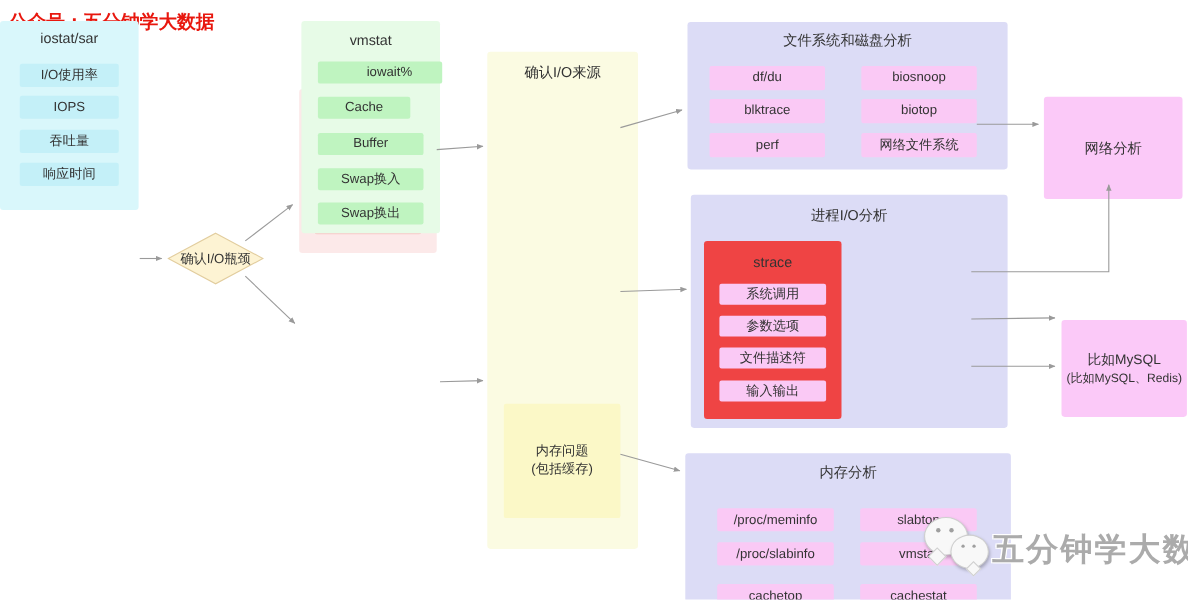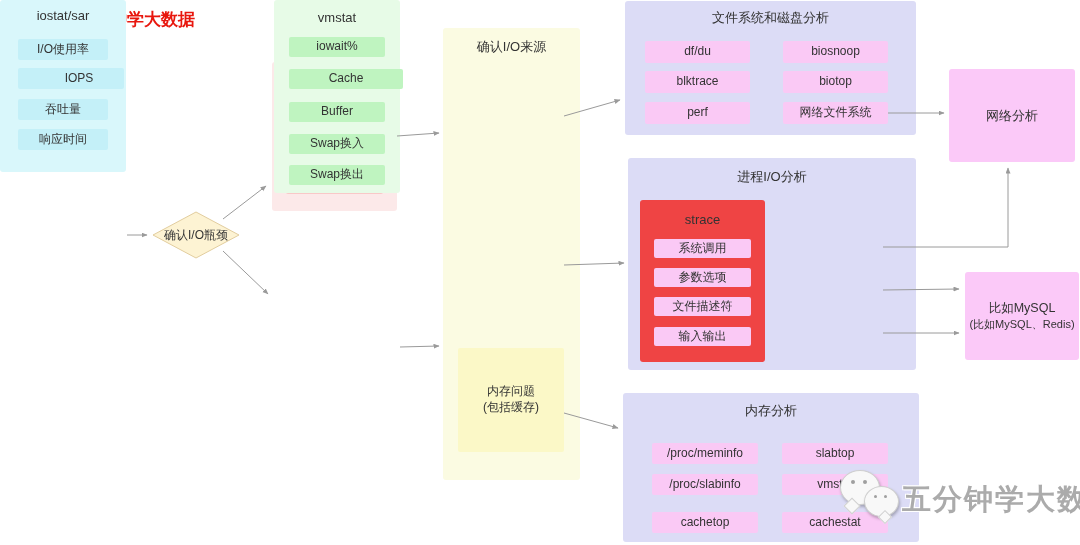--- a/index.html
+++ b/index.html
@@ -3,21 +3,21 @@
 <meta charset="utf-8">
 <style>
   html,body { margin:0; padding:0; }
   body {
     width:1080px; height:545px; position:relative; overflow:hidden;
     background:#ffffff;
     font-family:"Liberation Sans","DejaVu Sans",sans-serif;
     color:#333;
   }
   .abs { position:absolute; }
-  .node { position:absolute; border-radius:3px; }
+  .node { position:absolute; border-radius:3px;margin-top:19px; }
   .node-title {
     position:absolute; left:0; width:100%; text-align:center;
     font-size:13px; color:#333; white-space:nowrap;
   }
   .cell {
     position:absolute; display:flex; align-items:center; justify-content:center;
     font-size:12px; color:#333; border-radius:2px; text-align:center;
     white-space:nowrap; line-height:1.3;
   }
   .cell.twoline { white-space:normal; flex-direction:column; }
@@ -65,43 +65,43 @@
   }
 </style>
 </head>
 <body>
 
 <div class="abs" id="header-text">公众号：五分钟学大数据</div>
 
 <div class="node cyan-box" style="left:0;top:150;width:126px;height:172px;">
   <div class="node-title" style="top:8px;">iostat/sar</div>
   <div class="cell cyan-cell" style="left:18px;top:39px;width:90px;height:21px;">I/O使用率</div>
-  <div class="cell cyan-cell" style="left:18px;top:68px;width:90px;height:21px;padding-left:16px;">IOPS</div>
+  <div class="cell cyan-cell" style="left:18px;top:68px;width:90px;height:21px;">IOPS</div>
   <div class="cell cyan-cell" style="left:18px;top:99px;width:90px;height:21px;">吞吐量</div>
   <div class="cell cyan-cell" style="left:18px;top:129px;width:90px;height:21px;">响应时间</div>
 </div>
 
 <div class="abs" id="diamond-wrap">
   <svg width="88" height="48">
     <polygon points="44,1 87,24 44,47 1,24" fill="#fdf3d3" stroke="#e2cd9e" stroke-width="1"></polygon>
   </svg>
   <div id="diamond-label">确认I/O瓶颈</div>
 </div>
 
 <div class="node red-box" style="left:272px;top:62px;width:125px;height:149px;">
   <div class="node-title" style="top:14px;">pidstat</div>
   <div class="cell red-cell" style="left:14px;top:45px;width:97px;height:20px;">进程I/O读</div>
   <div class="cell red-cell" style="left:14px;top:77px;width:97px;height:20px;">进程I/O写</div>
   <div class="cell red-cell" style="left:14px;top:112px;width:97px;height:20px;">进程I/O延迟</div>
 </div>
 
 <div class="node green-box" style="left:274px;top:250;width:126px;height:193px;">
   <div class="node-title" style="top:10px;">vmstat</div>
-  <div class="cell green-cell" style="left:15px;top:37px;width:96px;height:20px;">iowait%</div>
-  <div class="cell green-cell" style="left:15px;top:69px;width:114px;height:20px;">Cache</div>
+  <div class="cell green-cell" style="left:15px;top:37px;width:96px;height:20px;padding-left:17px;">iowait%</div>
+  <div class="cell green-cell" style="left:15px;top:69px;width:84px;height:20px;">Cache</div>
   <div class="cell green-cell" style="left:15px;top:102px;width:96px;height:20px;">Buffer</div>
   <div class="cell green-cell" style="left:15px;top:134px;width:96px;height:20px;">Swap换入</div>
   <div class="cell green-cell" style="left:15px;top:165px;width:96px;height:20px;">Swap换出</div>
 </div>
 
 <div class="node yellow-box" style="left:443px;top:28px;width:137px;height:452px;">
   <div class="node-title" style="top:10px;">确认I/O来源</div>
   <div class="cell yellow-cell twoline" style="left:15px;top:320px;width:106px;height:104px;">
     <span>内存问题</span>
     <span>(包括缓存)</span>

